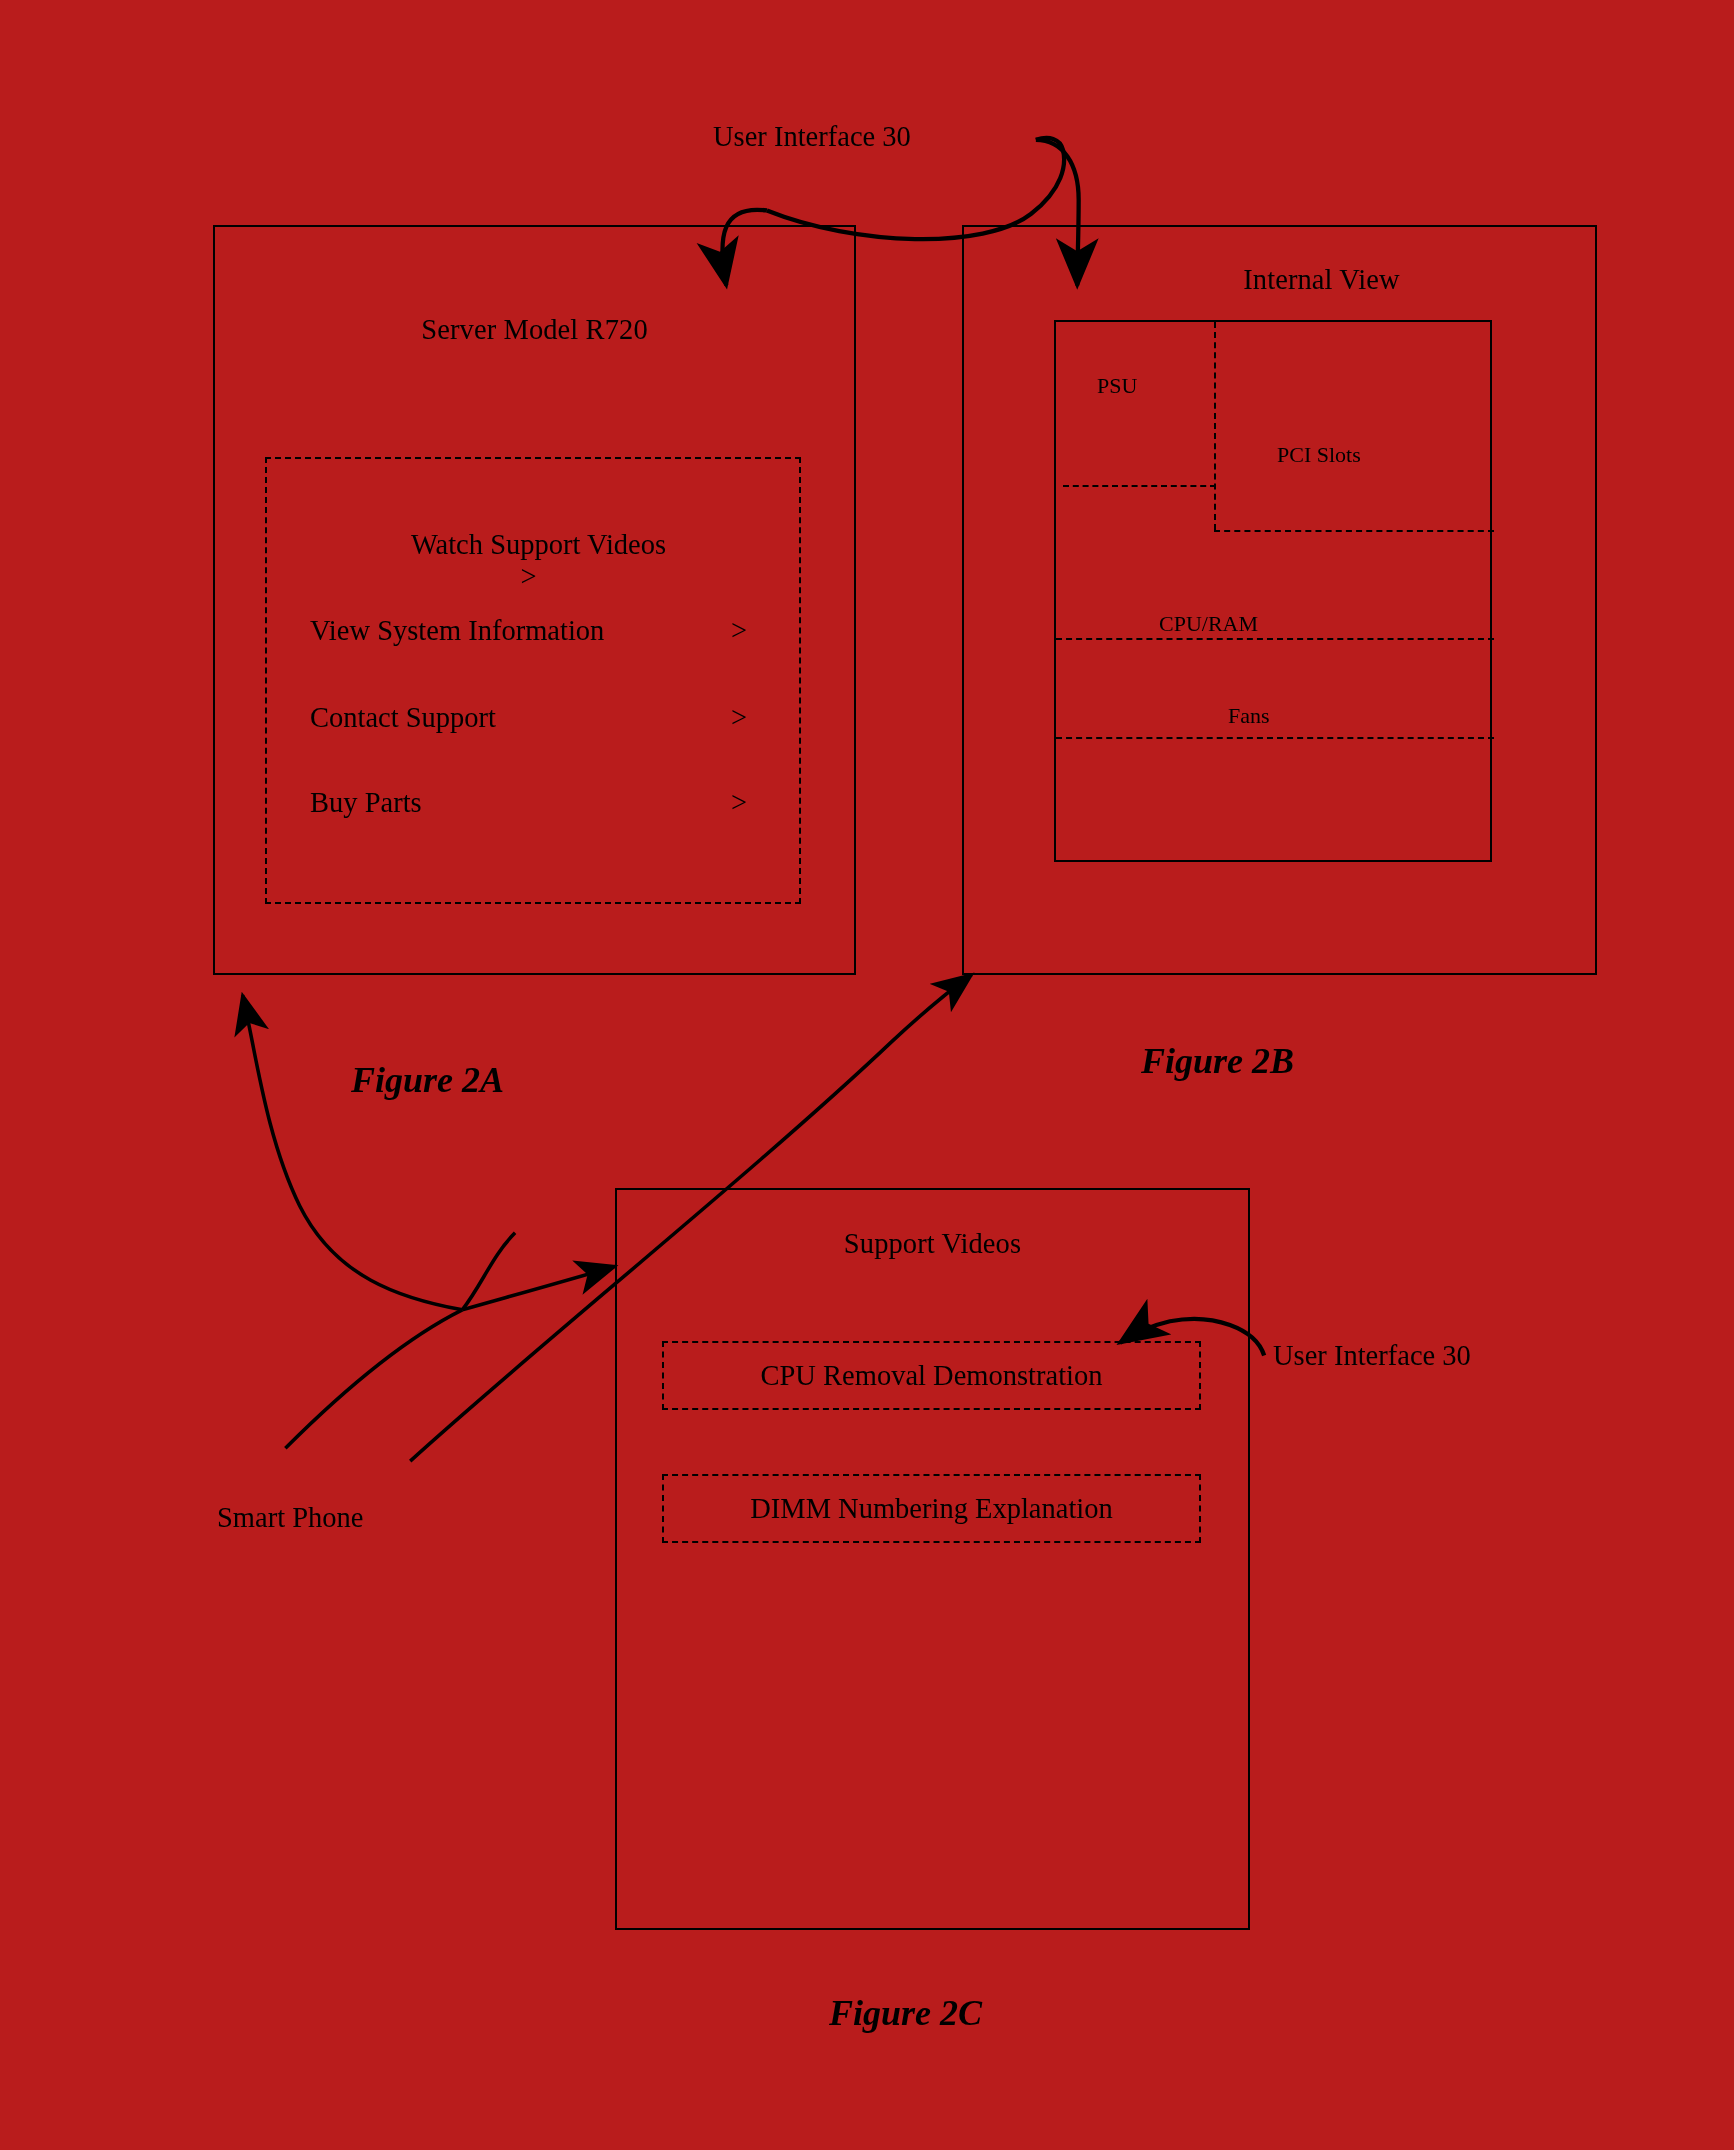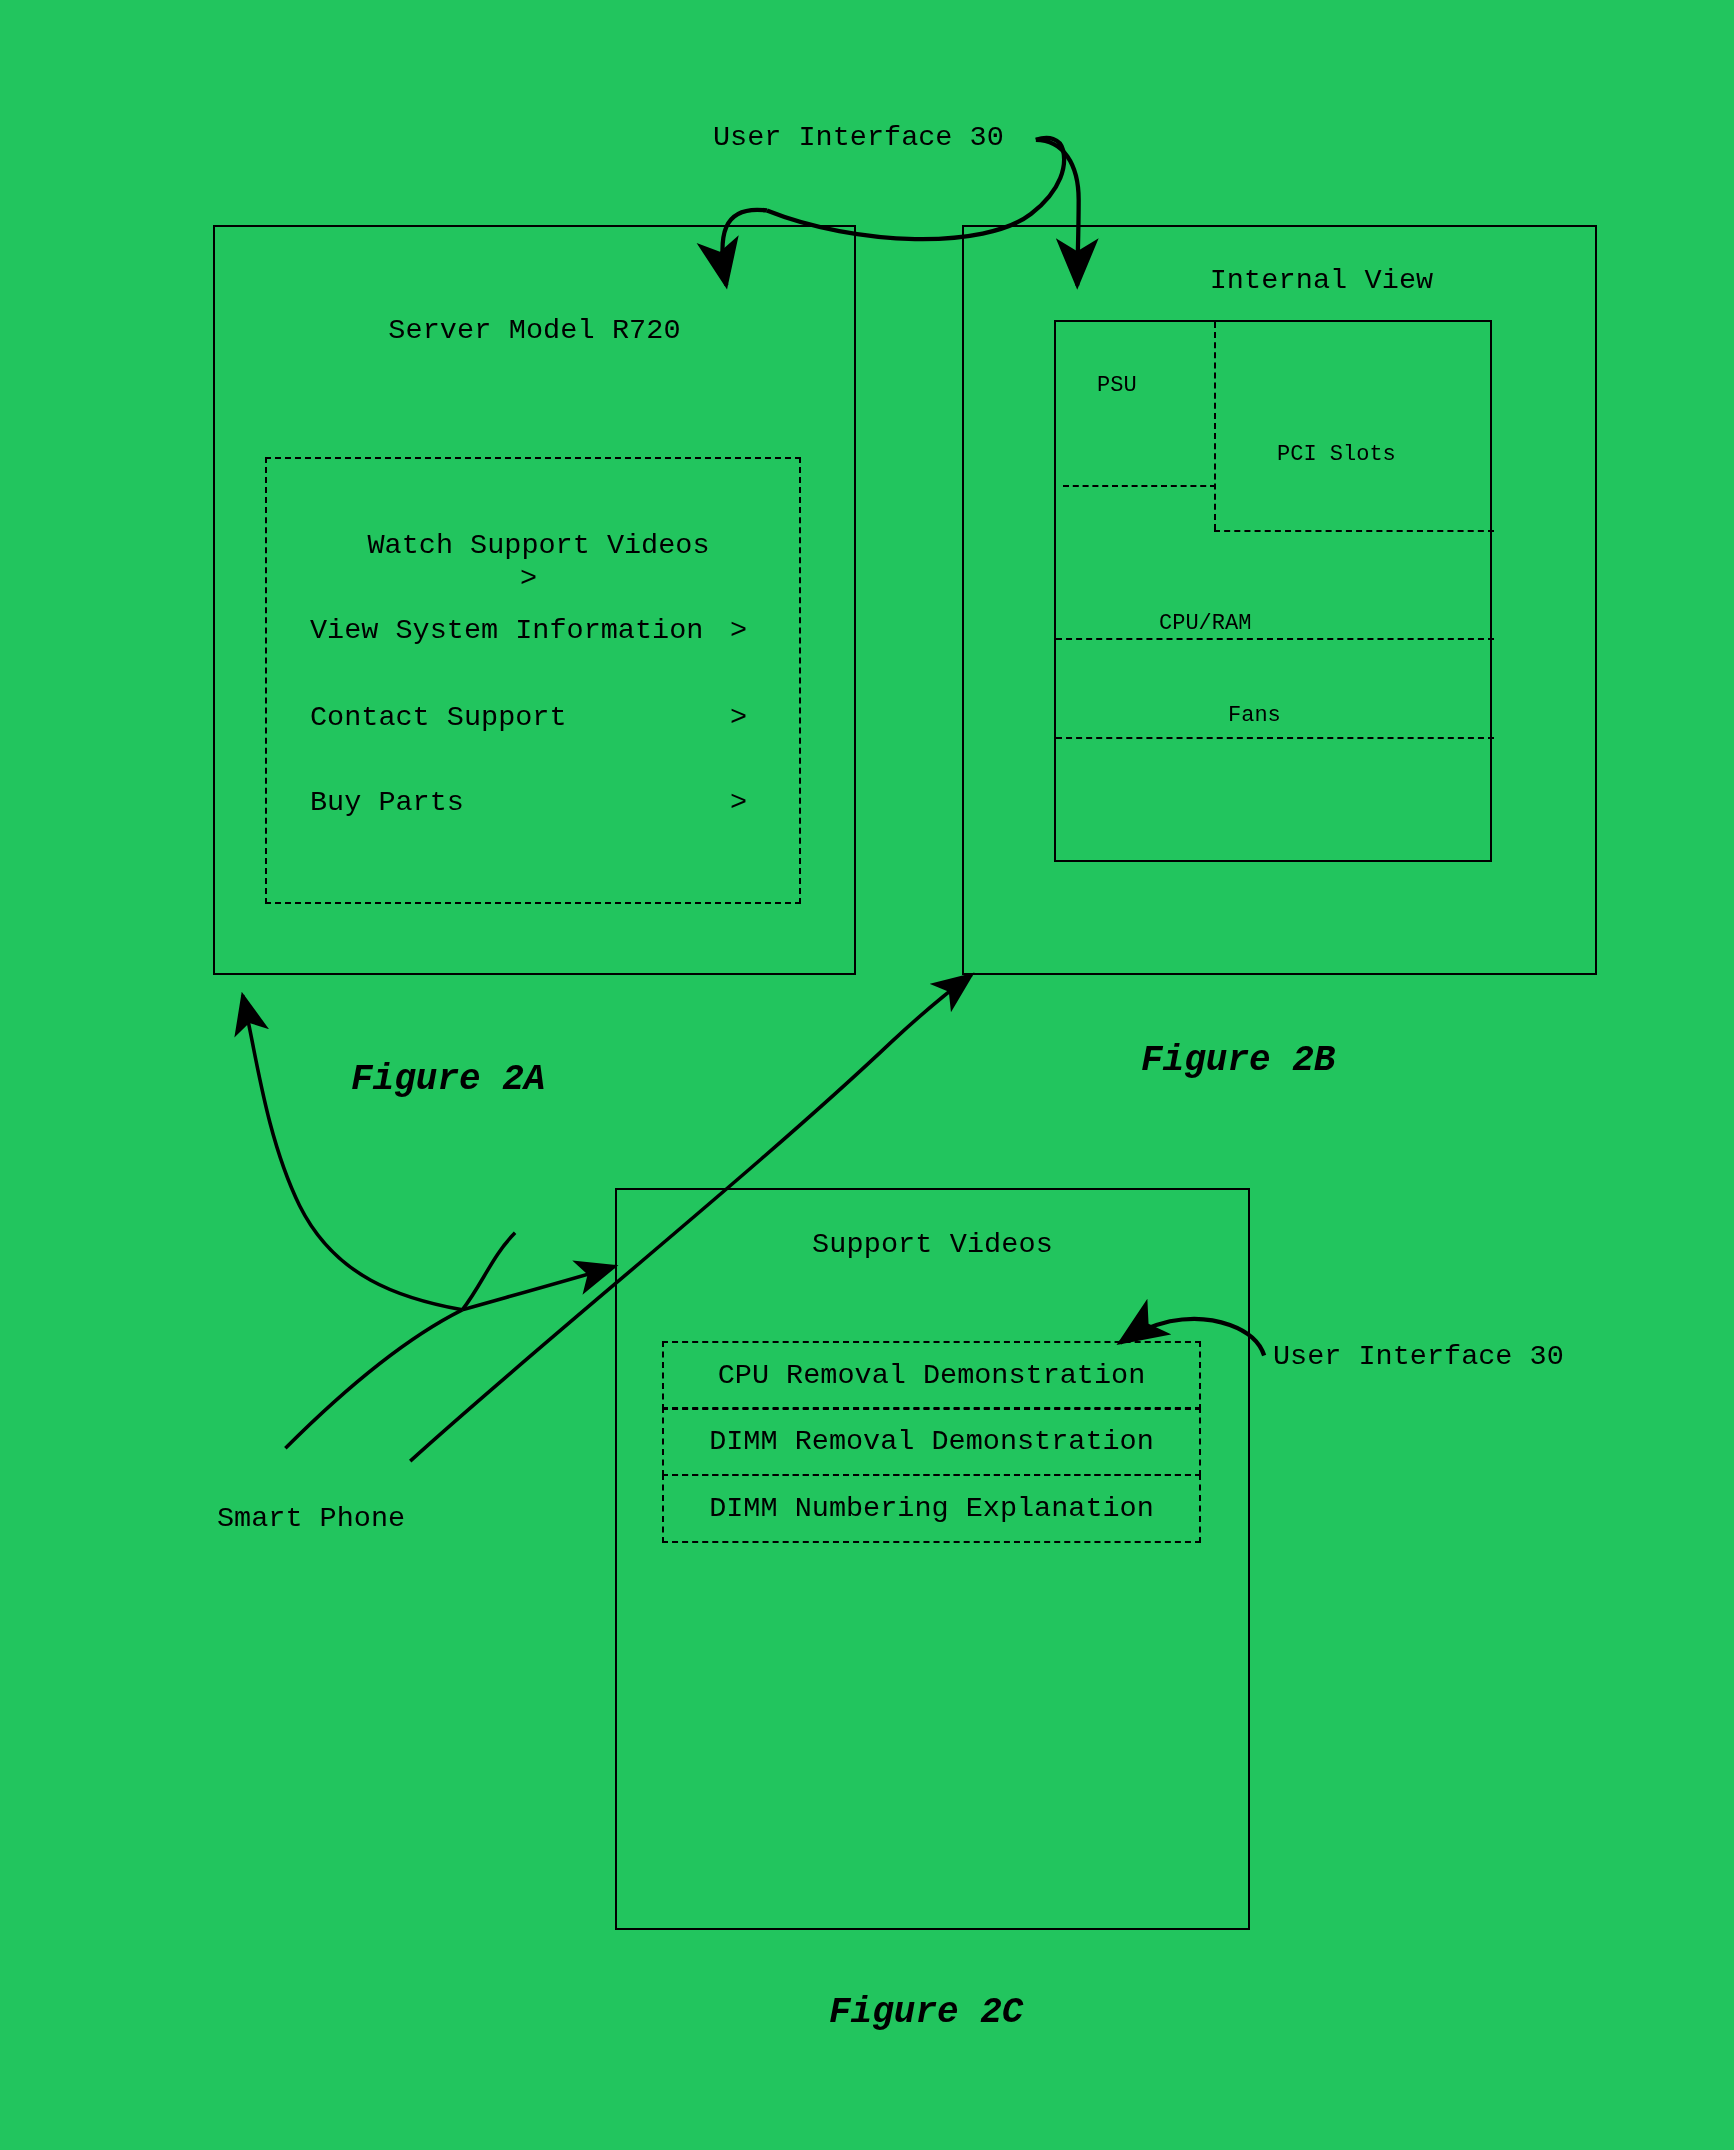--- a/index.html
+++ b/index.html
@@ -4,22 +4,22 @@
 <style>
   html, body {
     margin: 0;
     padding: 0;
     background: #ffffff;
   }
   #page {
     position: relative;
     width: 1735px;
     height: 2151px;
-    background: #22c55e;
-    font-family: Liberation Mono, monospace;
+    background: #b91c1c;
+    font-family: Liberation Serif, serif;
     color: #000000;
     overflow: hidden;
   }
   .svg-layer {
     position: absolute;
     left: 0;
     top: 0;
     width: 1735px;
     height: 2151px;
     pointer-events: none;
@@ -252,23 +252,20 @@
   <div class="caption" id="caption-2b">Figure 2B</div>
 
   <div class="frame" id="fig2c-frame"></div>
 
   <div class="screen-title" id="fig2c-title">Support Videos</div>
 
   <div id="video-list">
     <div class="video-item" id="video-item-0">
       <span>CPU Removal Demonstration</span>
     </div>
-    <div class="video-item" id="video-item-1">
-      <span>DIMM Removal Demonstration</span>
-    </div>
     <div class="video-item" id="video-item-2">
       <span>DIMM Numbering Explanation</span>
     </div>
   </div>
 
   <div class="caption" id="caption-2c">Figure 2C</div>
 
   <div class="callout" id="callout-ui-right">User Interface 30</div>
 
   <div class="callout" id="callout-phone">Smart Phone</div>

